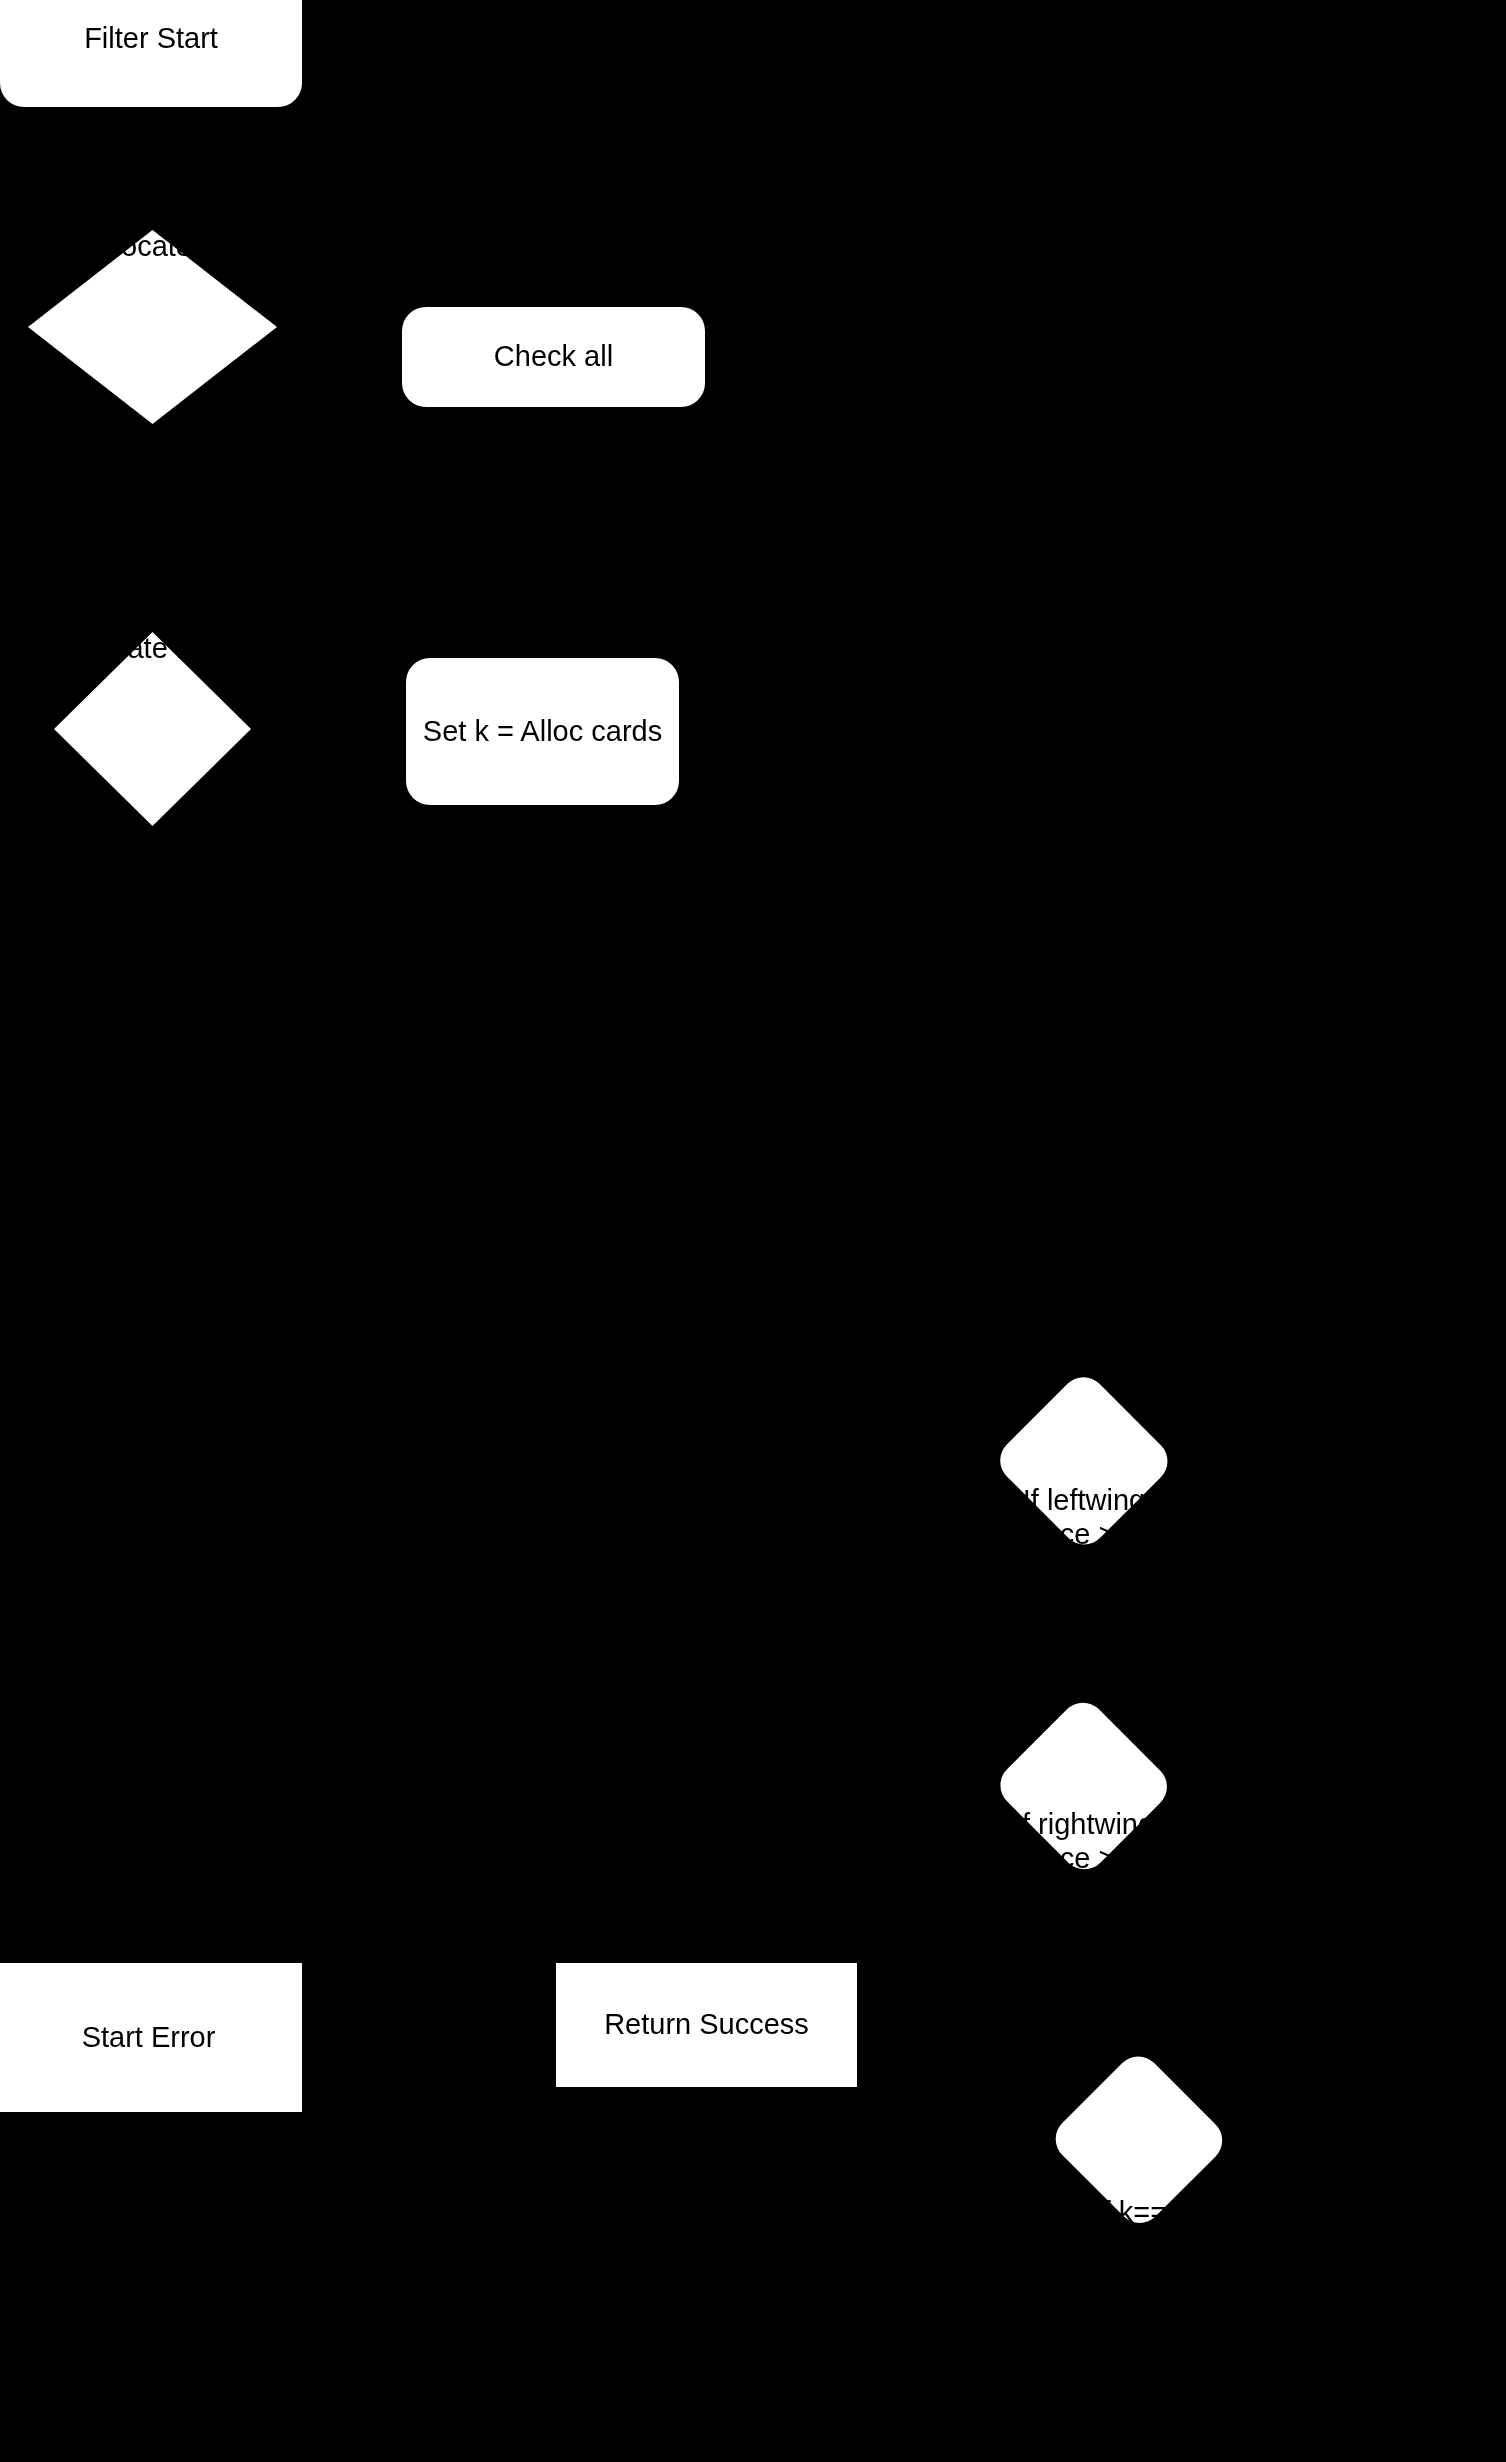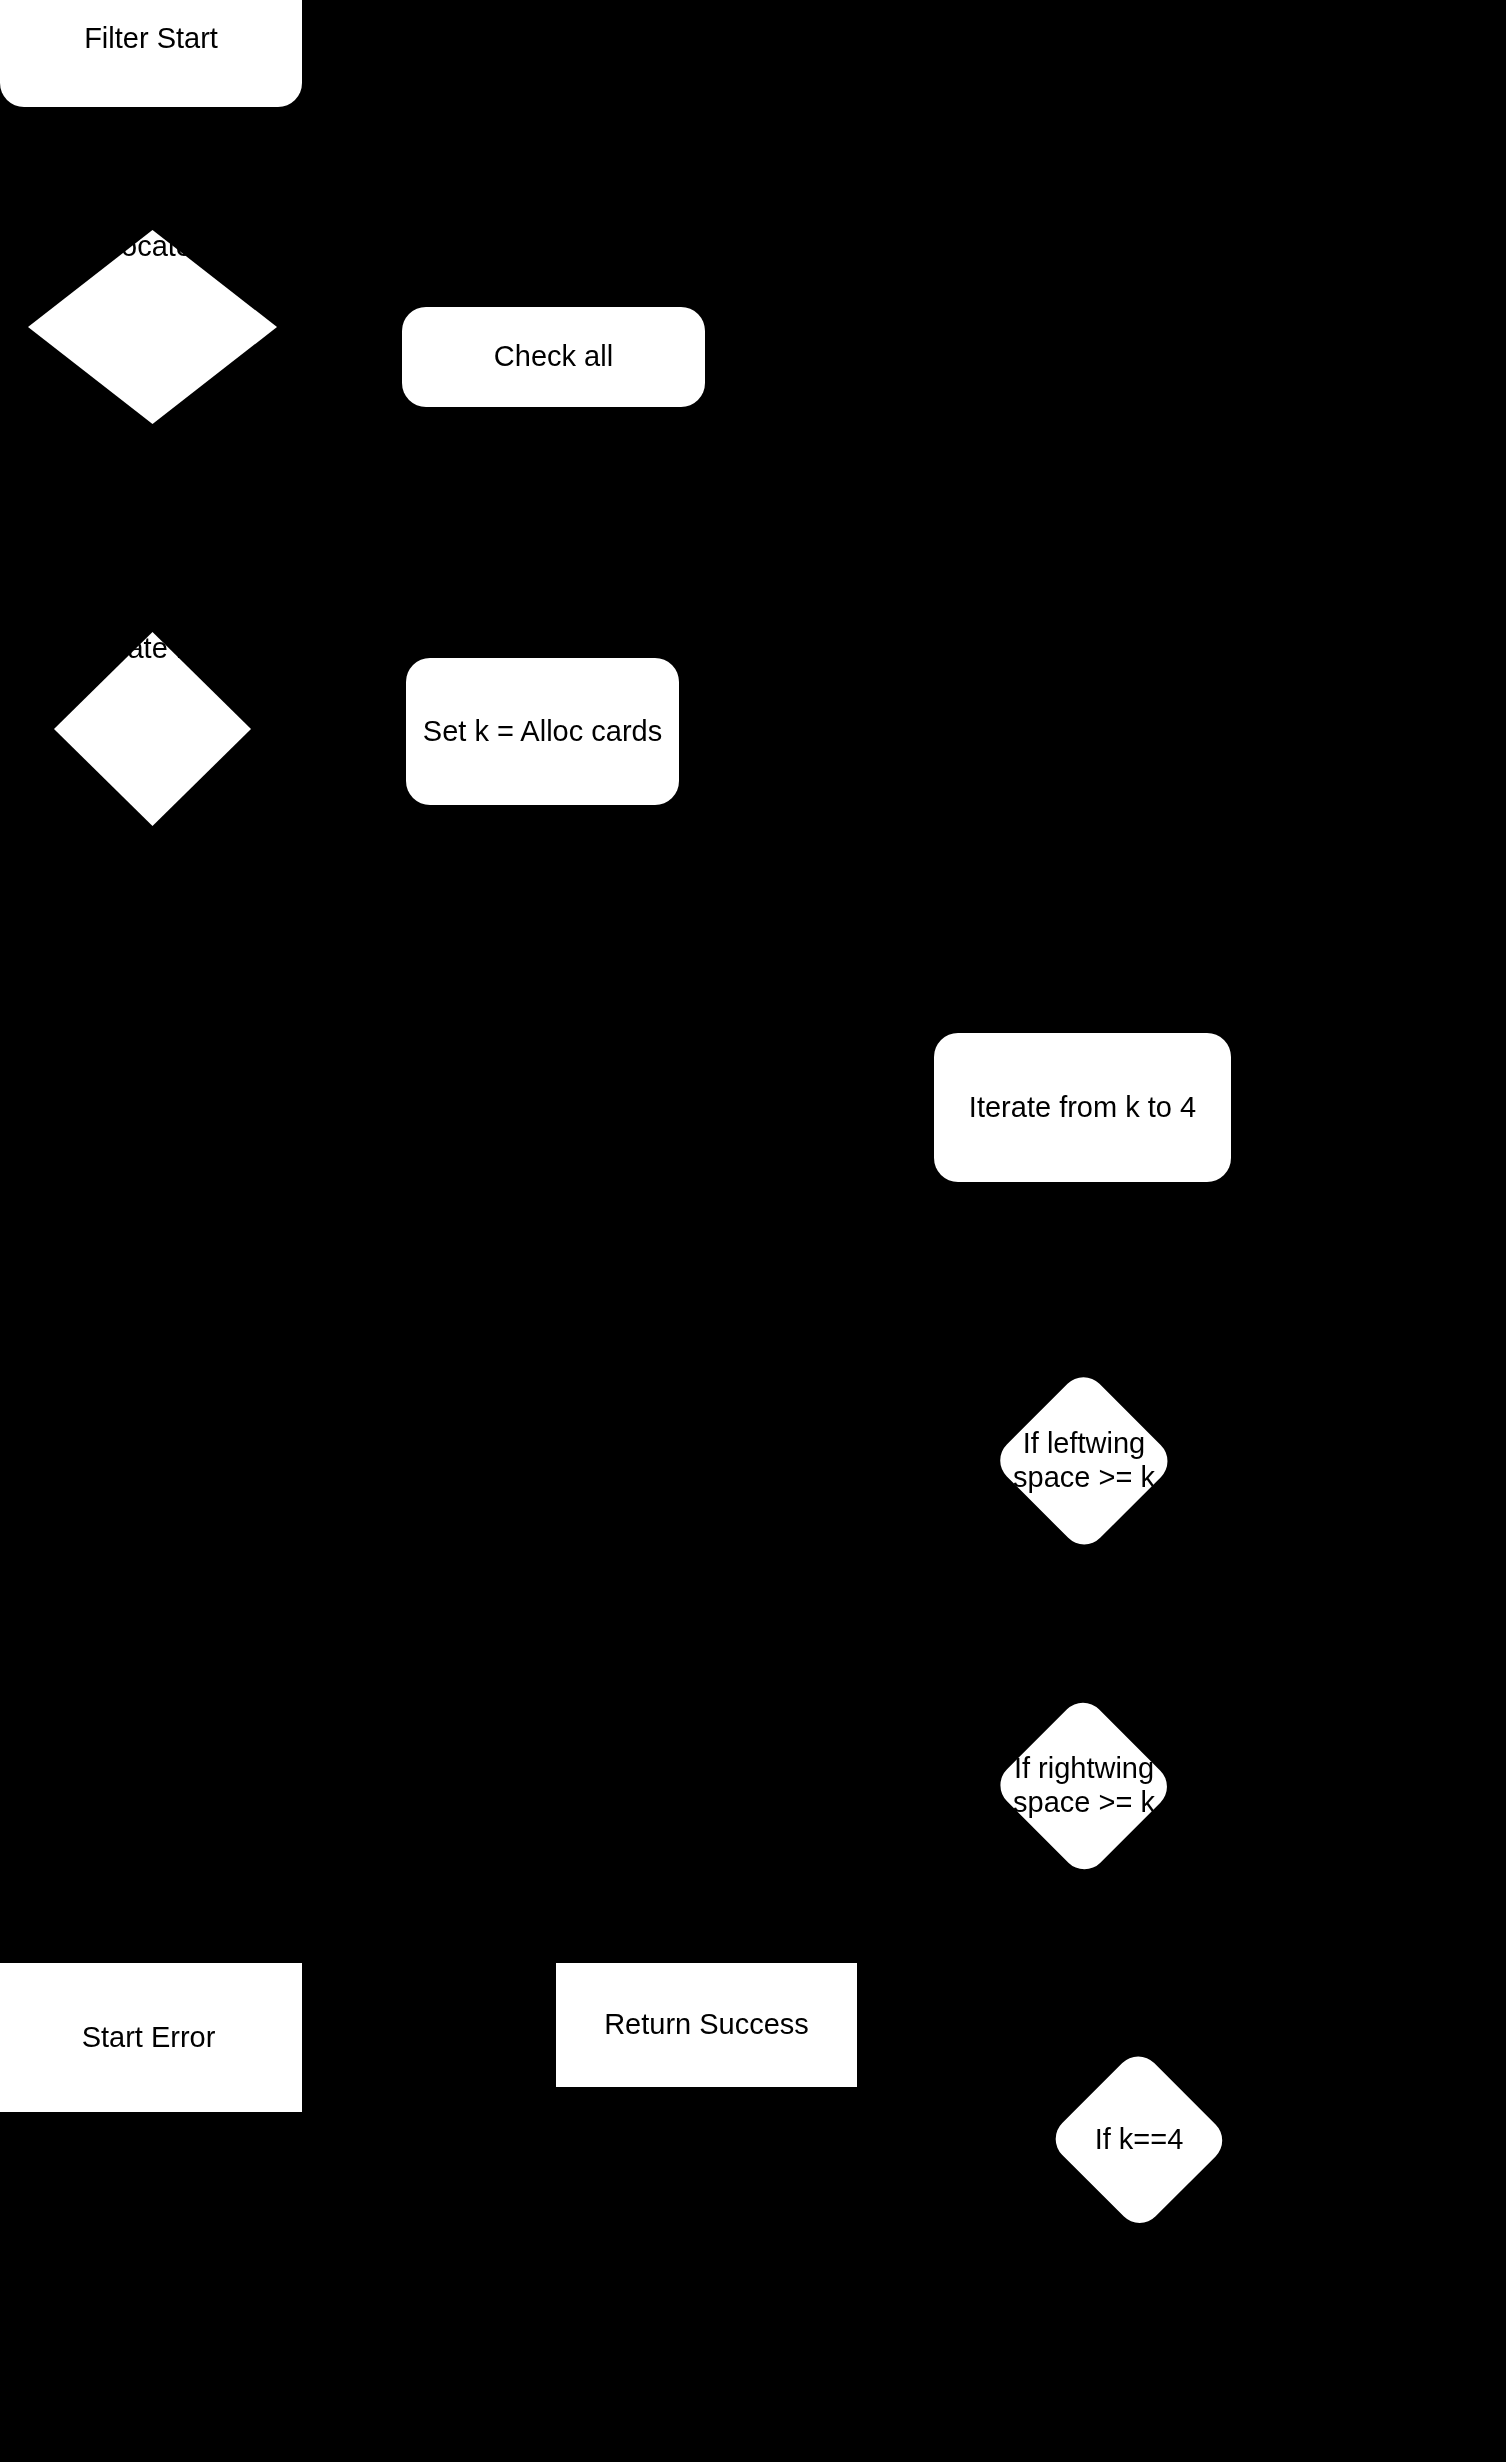--- a/index.html
+++ b/index.html
@@ -45,21 +45,21 @@
   .diamond-sharp .shape {
     position: absolute;
     inset: 0;
     background: #ffffff;
     clip-path: polygon(50% 0%, 100% 50%, 50% 100%, 0% 50%);
   }
   
   .diamond-round {
     background: transparent;
     display: flex;
-    align-items: center;
+    align-items: flex-end;
     justify-content: center;
   }
   .diamond-round .shape {
     position: absolute;
     left: 50%;
     top: 50%;
     width: 72%;
     height: 72%;
     transform: translate(-50%, -50%) rotate(45deg);
     background: #ffffff;
@@ -116,23 +116,20 @@
 
   <div class="node diamond-sharp" id="n-allocate124">
     <span class="shape"></span>
     <span class="label">Allocate 1,2,4</span>
   </div>
 
   <div class="node rrect" id="n-setk">
     <span class="label">Set k = Alloc cards</span>
   </div>
 
-  <div class="node rrect" id="n-iterate">
-    <span class="label">Iterate from k to 4</span>
-  </div>
 
   <div class="node diamond-round" id="n-leftwing">
     <span class="shape"></span>
     <span class="label two-line">
       <span class="line">If leftwing</span>
       <span class="line">space &gt;= k</span>
     </span>
   </div>
 
   <div class="node diamond-round" id="n-rightwing">

